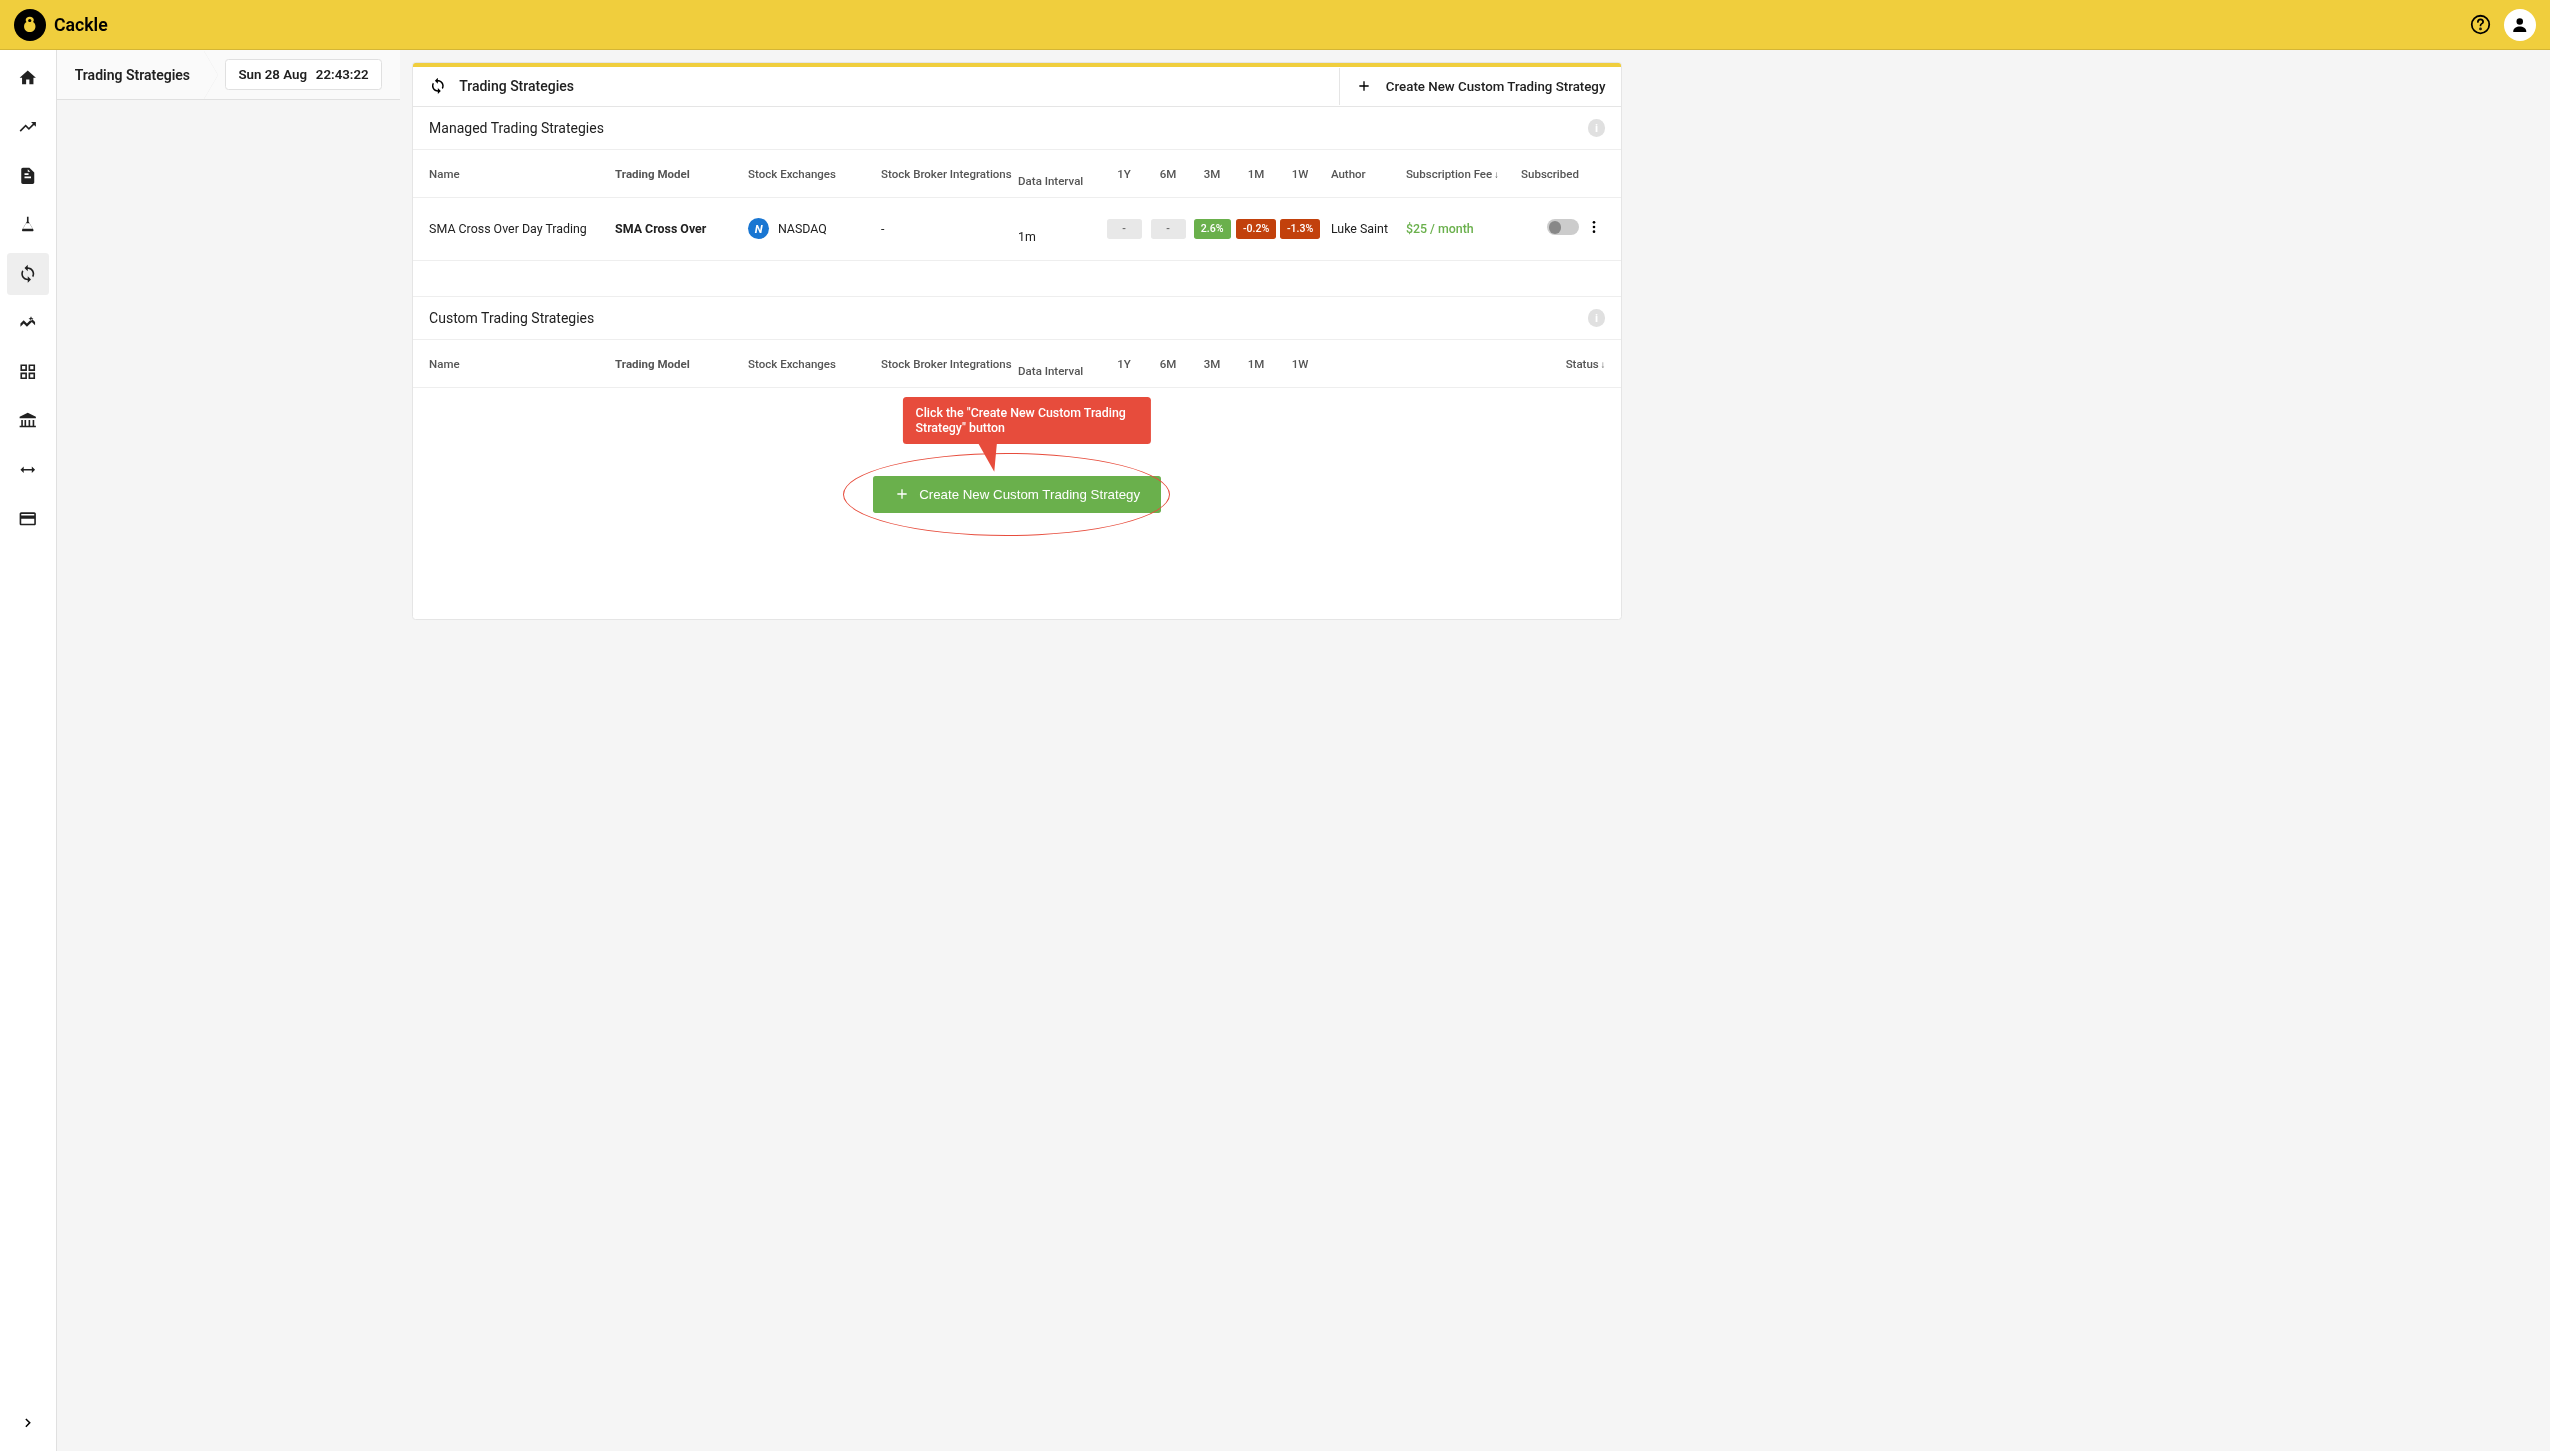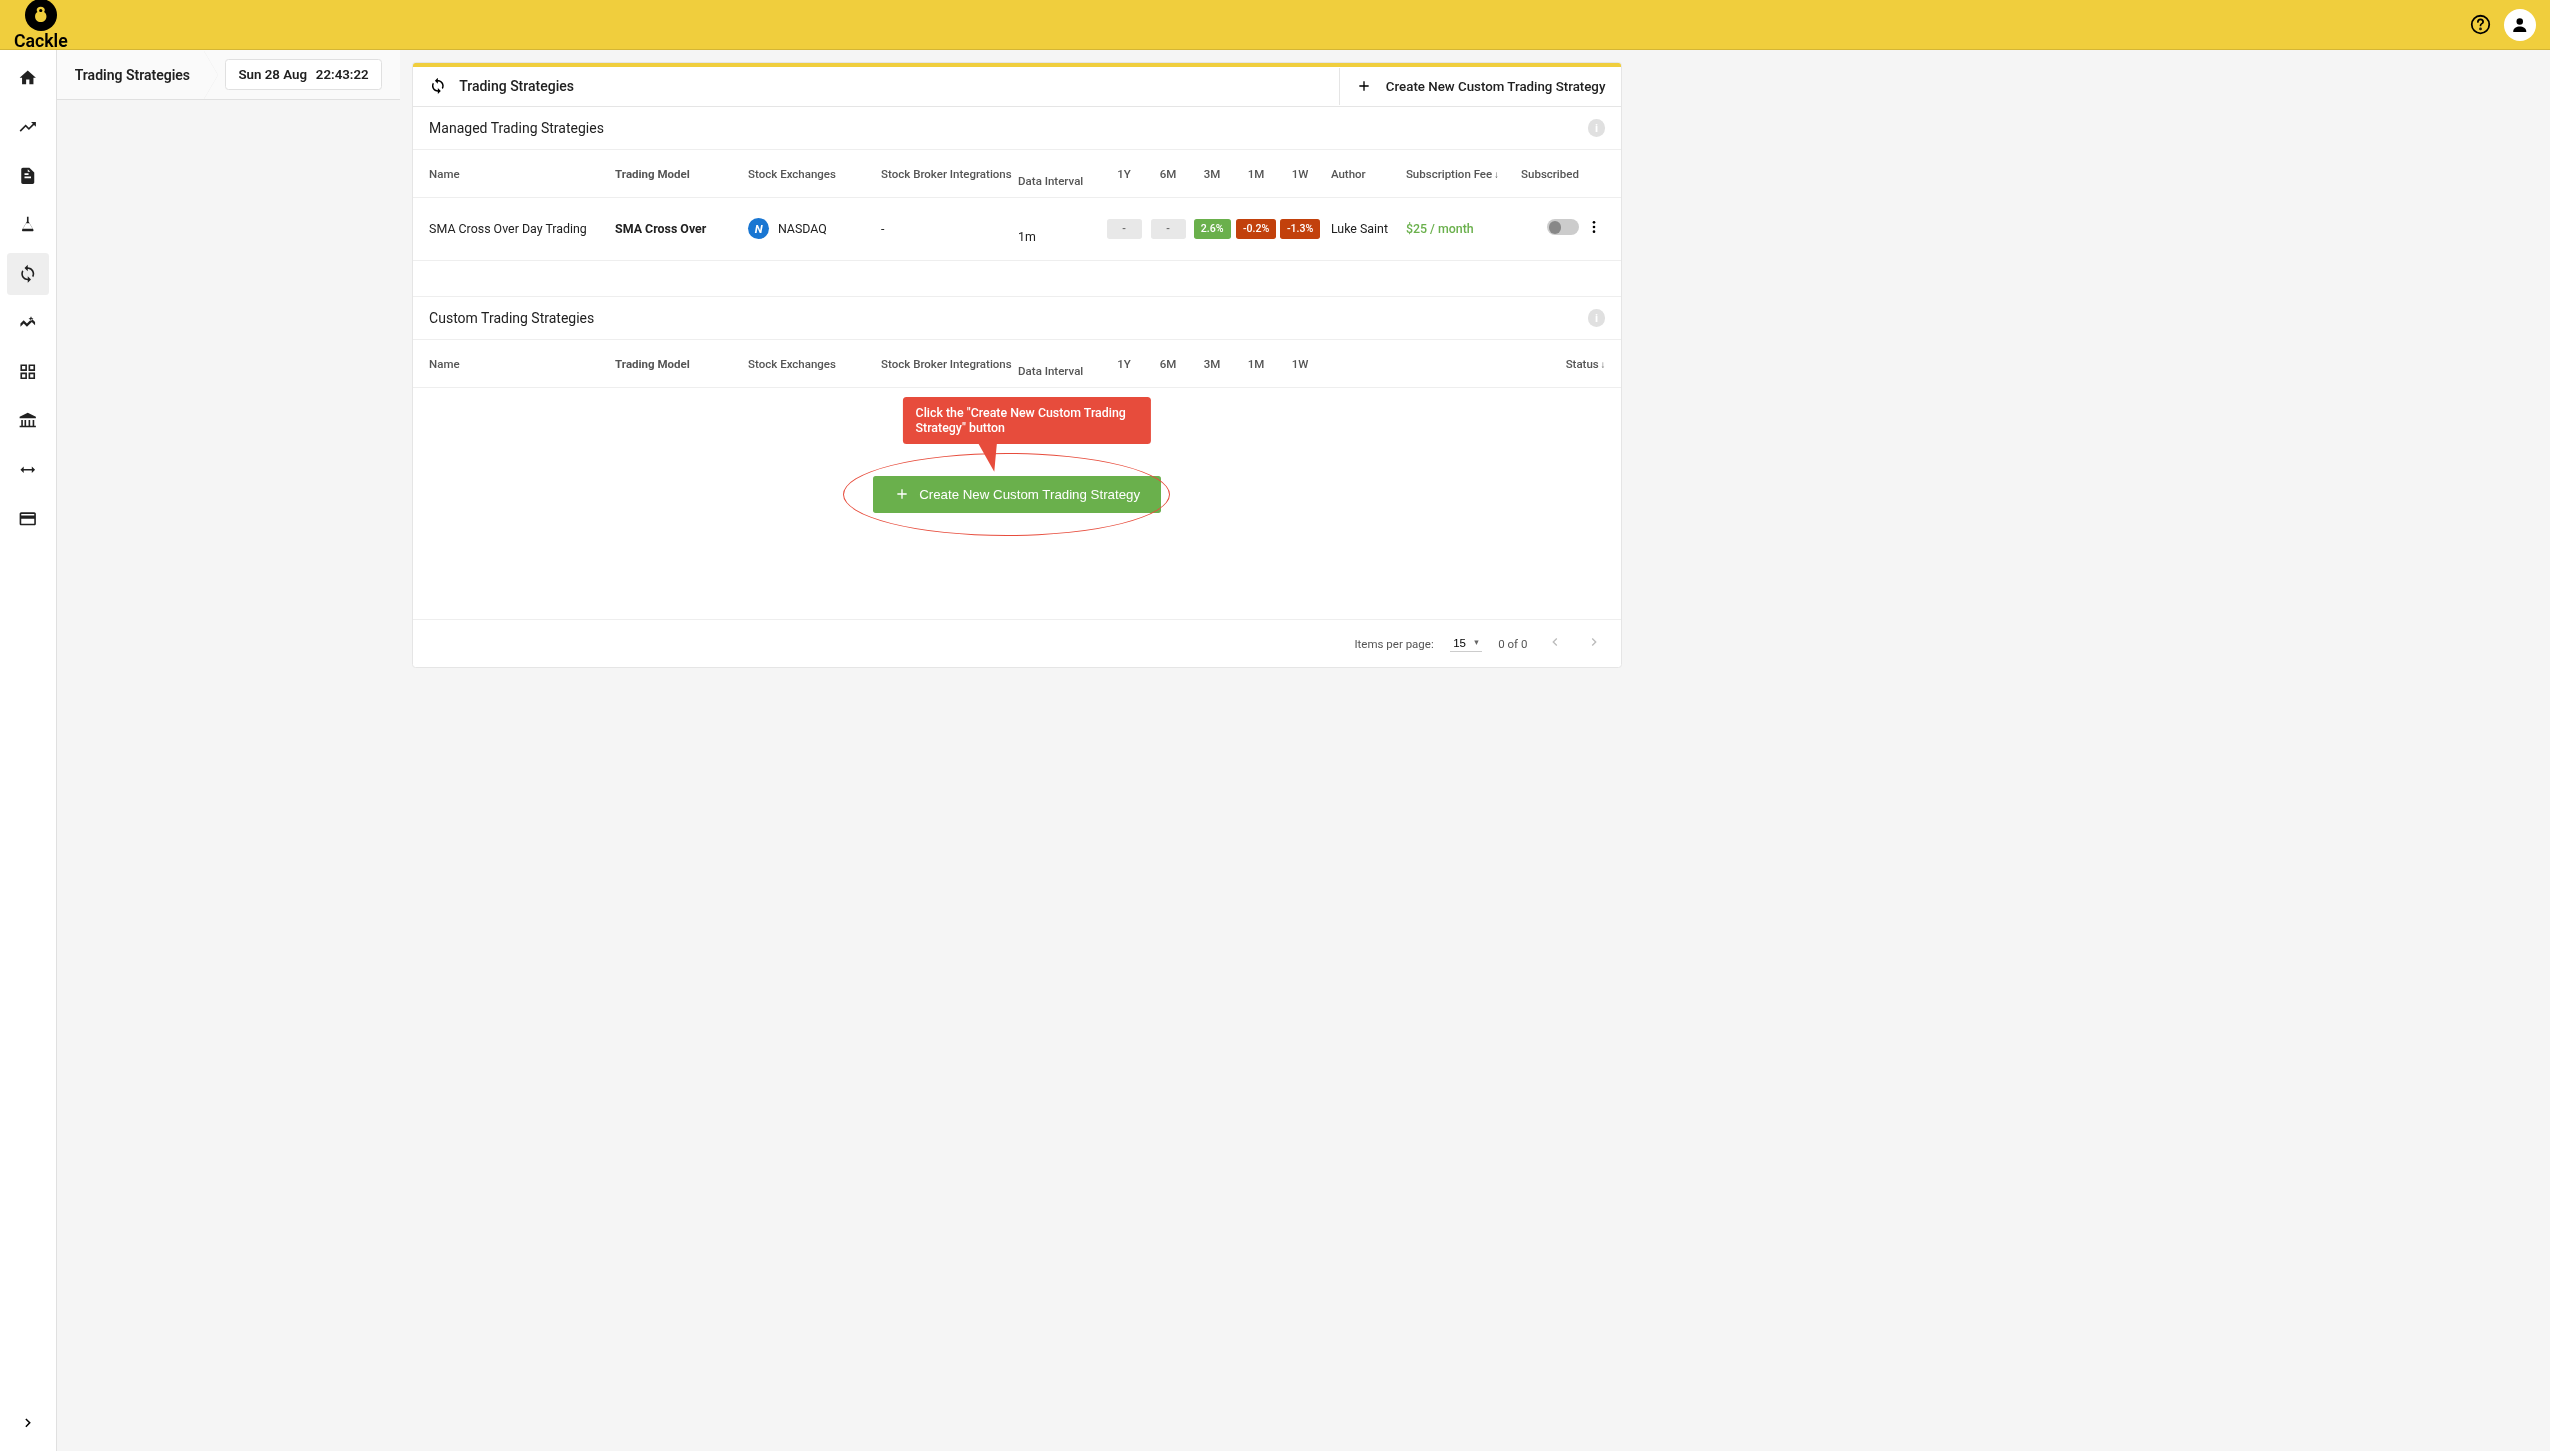--- a/index.html
+++ b/index.html
@@ -1,19 +1,19 @@
 <!DOCTYPE html>
 <html style="font-size:14px"><head>
 <meta charset="utf-8">
 <style>
 * { box-sizing: border-box; margin: 0; padding: 0; }
 body { font-family: -apple-system, BlinkMacSystemFont, "Segoe UI", Roboto, sans-serif; background: #f5f5f5; color: #212121; }
 
 .topbar { background: #f0ce3d; height: 50px; display: flex; align-items: center; padding: 0 14px; border-bottom: 0.9px solid #d4b535; }
-.logo-area { display: flex; align-items: center; gap: 0; flex-direction: column; }
+.logo-area { display: flex; align-items: center; gap: 8px; }
 .logo-circle { width: 32px; height: 32px; background: #000; border-radius: 50%; display: flex; align-items: center; justify-content: center; }
 .logo-circle svg { fill: #f0ce3d; }
 .app-name { font-size: 17.7px; font-weight: 600; color: #000; }
 .topbar-right { margin-left: auto; display: flex; align-items: center; gap: 10.6px; }
 .help-icon { width: 25px; height: 25px; display: flex; align-items: center; justify-content: center; cursor: pointer; }
 .avatar-circle { width: 32px; height: 32px; background: #fff; border-radius: 50%; display: flex; align-items: center; justify-content: center; cursor: pointer; }
 
 .layout { display: flex; height: calc(100vh - 50px); }
 .sidebar { width: 57px; background: #fff; border-right: 0.9px solid #e0e0e0; display: flex; flex-direction: column; align-items: center; padding-top: 7px; }
 .sidebar-item { width: 42px; height: 42px; display: flex; align-items: center; justify-content: center; margin-bottom: 7px; cursor: pointer; border-radius: 3.5px; }
@@ -280,36 +280,17 @@
               <svg width="16" height="16" viewBox="0 0 24 24">
                   <path d="M19 13h-6v6h-2v-6H5v-2h6V5h2v6h6v2z"></path>
                 </svg>
               <span>Create New Custom Trading Strategy</span>
             </button>
           </div>
         </div>
 
         <div style="height:53px"></div>
 
-        <div class="paginator">
-          <span>Items per page:</span>
-          <div class="paginator-select-wrap">
-            <select>
-              <option>15</option>
-            </select>
-          </div>
-          <span>0 of 0</span>
-          <span class="page-nav">
-            <svg width="16" height="16" viewBox="0 0 24 24" fill="currentColor">
-                <path d="M15.41 7.41L14 6l-6 6 6 6 1.41-1.41L10.83 12z"></path>
-              </svg>
-          </span>
-          <span class="page-nav">
-            <svg width="16" height="16" viewBox="0 0 24 24" fill="currentColor">
-                <path d="M8.59 16.59L13.17 12 8.59 7.41 10 6l6 6-6 6-1.41-1.41z"></path>
-              </svg>
-          </span>
-        </div>
       </div>
     </div>
   </div>
 </div>
 
 
 </body></html>

